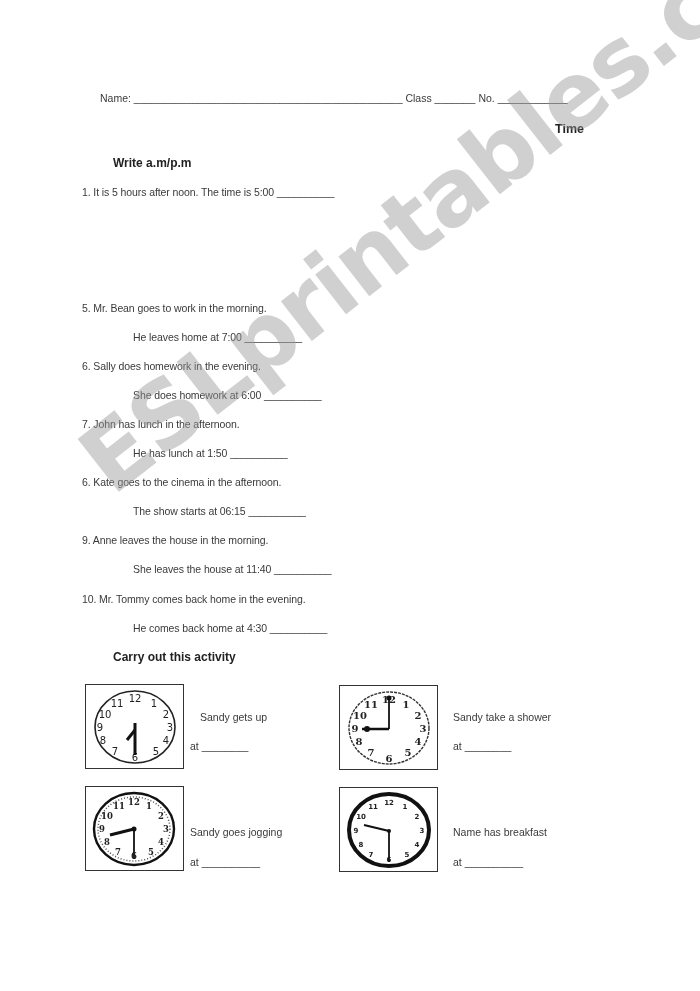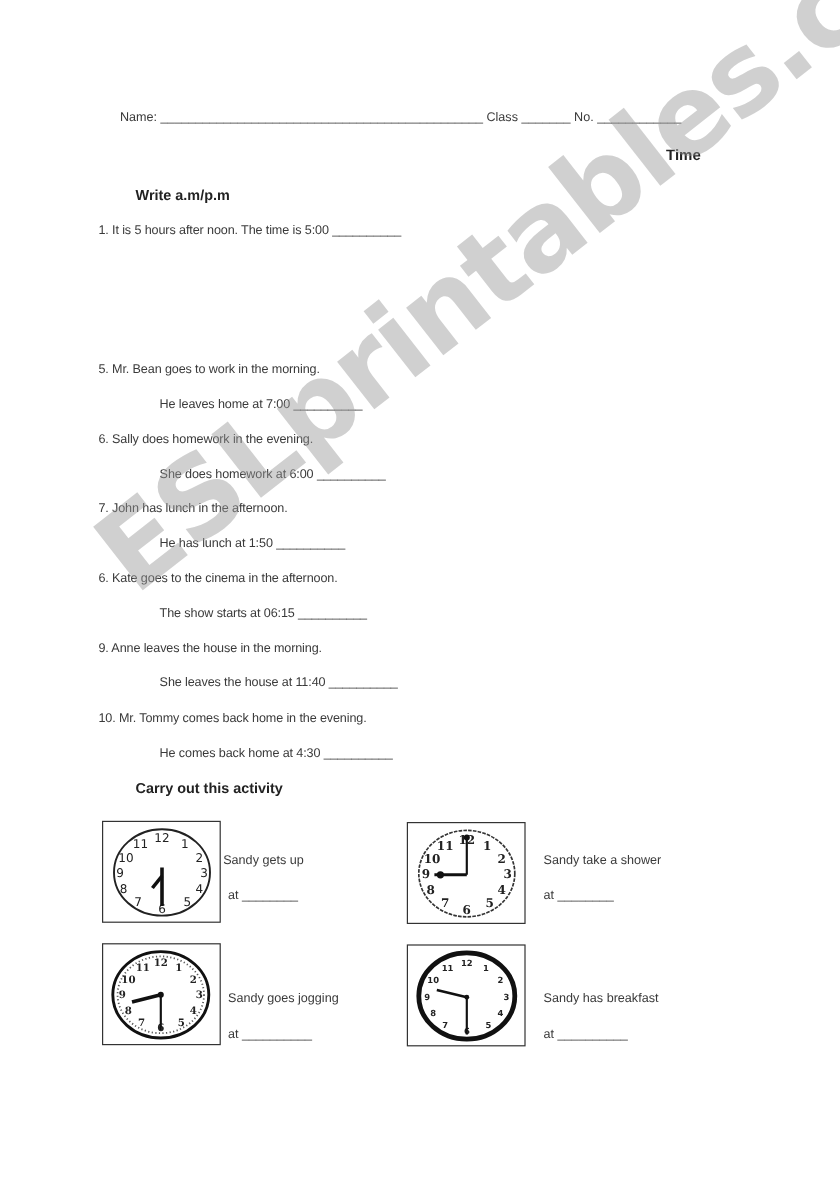--- a/index.html
+++ b/index.html
@@ -64,21 +64,21 @@
           <text x="17" y="59">8</text>
         <text x="14" y="46">9</text>
           <text x="19" y="33">10</text>
           <text x="31" y="22">11</text>
       </g>
       <line x1="49" y1="45" x2="49" y2="70" stroke="#111" stroke-width="3"></line>
       <line x1="49" y1="45" x2="41" y2="55" stroke="#111" stroke-width="3"></line>
       <line x1="49" y1="45" x2="49" y2="38" stroke="#111" stroke-width="3"></line>
     </svg>
   </div>
-  <div class="caption" style="left:186px;top:711px">Sandy gets up</div>
+  <div class="caption" style="left:200px;top:711px">Sandy gets up</div>
   <div class="caption" style="left:190px;top:740px">at ________</div>
 
   <div class="frame" style="left:339px;top:685px;width:97px;height:83px">
     <svg width="97" height="83" viewBox="0 0 97 83">
       <ellipse cx="49" cy="42" rx="40" ry="36" fill="#fff" stroke="#333" stroke-width="1.4" stroke-dasharray="3 1"></ellipse>
       <g font-family="DejaVu Serif, serif" font-size="10" font-weight="bold" fill="#222" text-anchor="middle">
         <text x="49" y="17">12</text>
           <text x="66" y="22">1</text>
           <text x="78" y="33">2</text>
         <text x="83" y="46">3</text>
@@ -141,17 +141,17 @@
           <text x="21" y="59">8</text>
         <text x="16" y="45">9</text>
           <text x="21" y="31">10</text>
           <text x="33" y="21">11</text>
       </g>
       <line x1="49" y1="43" x2="49" y2="74" stroke="#111" stroke-width="1.8"></line>
       <line x1="49" y1="43" x2="24" y2="37" stroke="#111" stroke-width="2.2"></line>
       <circle cx="49" cy="43" r="2" fill="#111"></circle>
     </svg>
   </div>
-  <div class="caption" style="left:453px;top:826px">Sandy has breakfast</div>
+  <div class="caption" style="left:453px;top:826px">Name has breakfast</div>
   <div class="caption" style="left:453px;top:856px">at  __________</div>
 
   <div class="watermark">ESLprintables.com</div>
 </div>
 
 </body></html>

